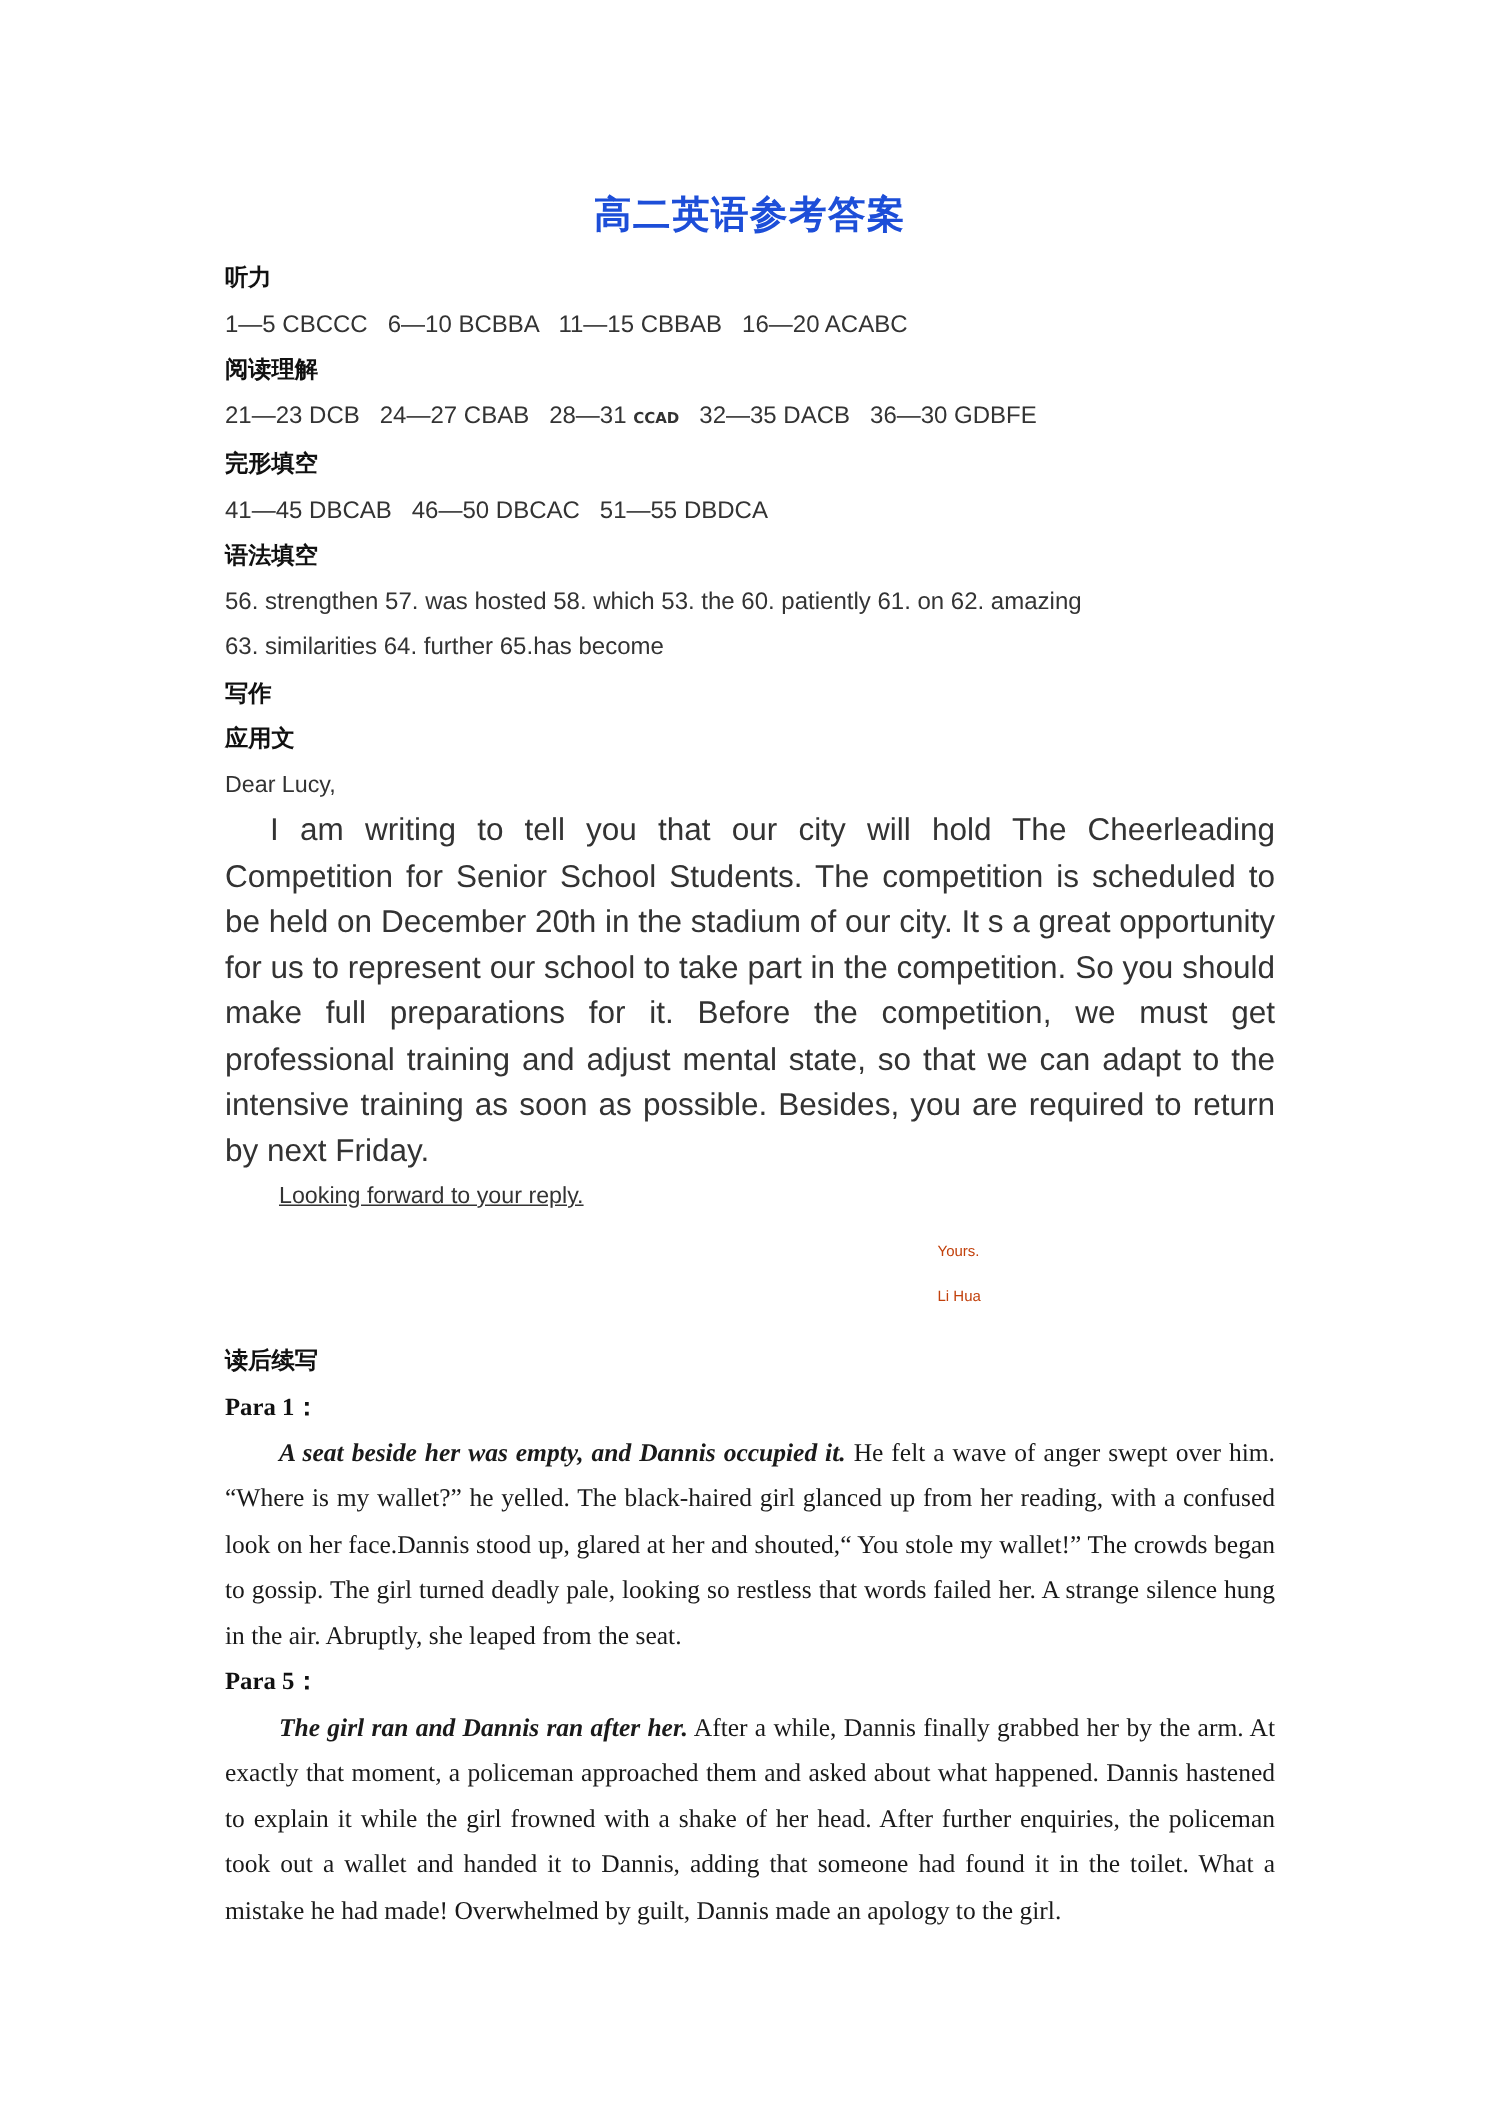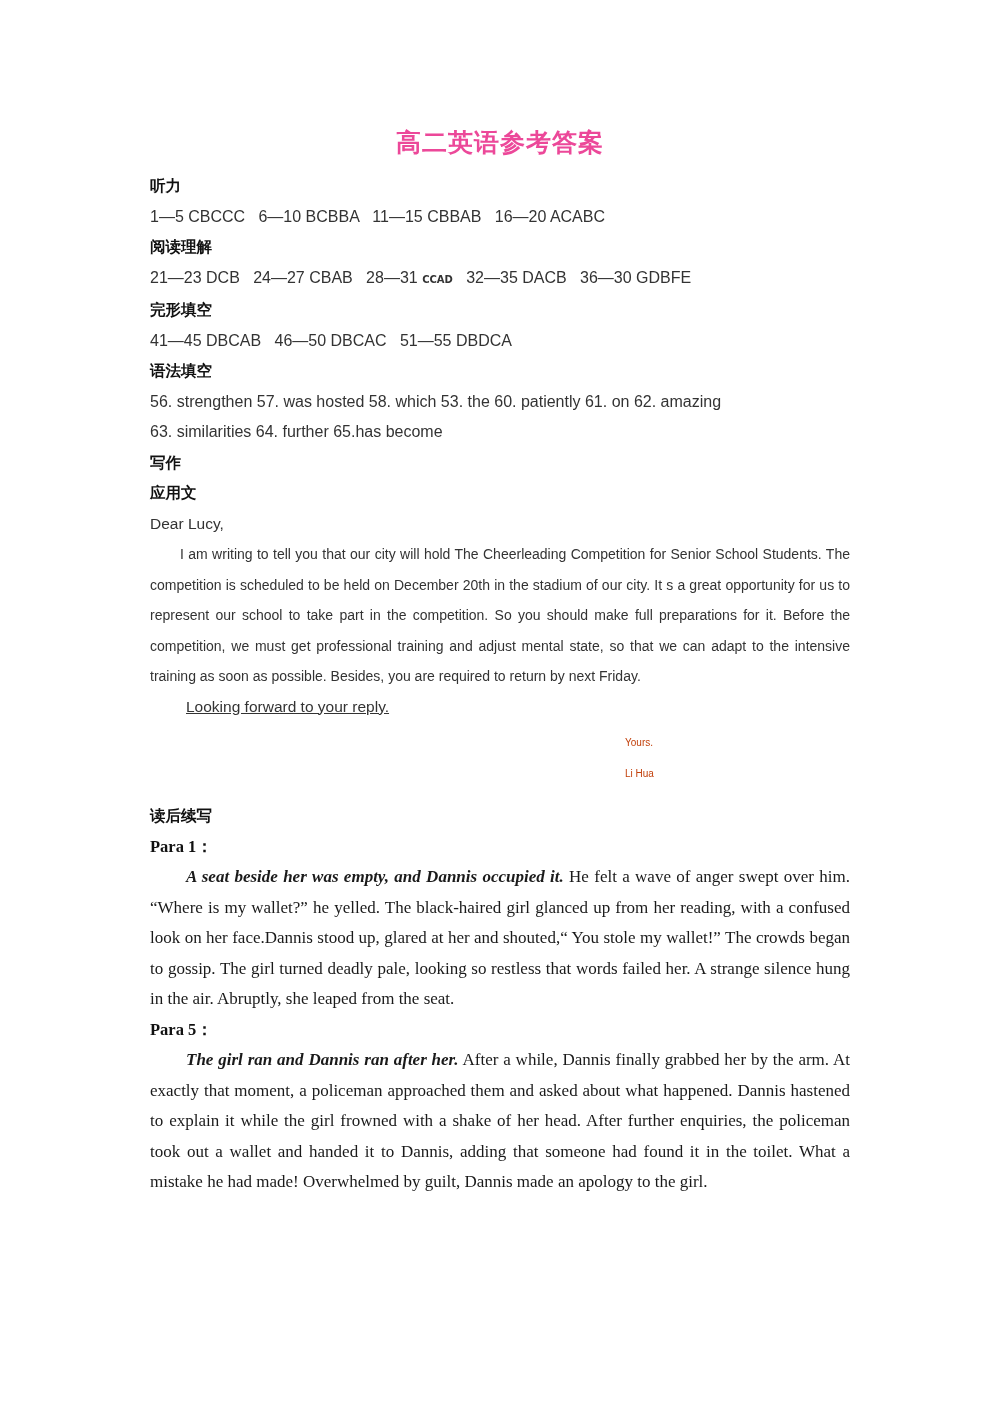--- a/index.html
+++ b/index.html
@@ -20,21 +20,21 @@
     left: 150px;
     top: 0;
     width: 700px;
   }
 
   
   .doc-title {
     font-family: "Liberation Sans", "DejaVu Sans", sans-serif;
     font-weight: bold;
     font-size: 25px;
-    color: #ec4899;
+    color: #1d4ed8;
     text-align: center;
     margin-top: 126px;
     margin-bottom: 0;
     letter-spacing: 1px;
   }
   .sec-head {
     font-family: "Liberation Sans", "DejaVu Sans", sans-serif;
     font-weight: bold;
     font-size: 15.5px;
     color: #111111;
@@ -64,21 +64,21 @@
   
   .letter-line {
     font-family: "Liberation Sans", "DejaVu Sans", sans-serif;
     font-size: 15.5px;
     color: #333333;
     margin: 0;
     line-height: 30.5px;
   }
   .letter-body {
     font-family: "Liberation Sans", "DejaVu Sans", sans-serif;
-    font-size: 14px;
+    font-size: 21px;
     color: #333333;
     margin: 0;
     line-height: 30.5px;
     text-align: justify;
     text-justify: inter-word;
     text-indent: 30px;
   }
   .letter-close {
     font-family: "Liberation Sans", "DejaVu Sans", sans-serif;
     font-size: 15.5px;

